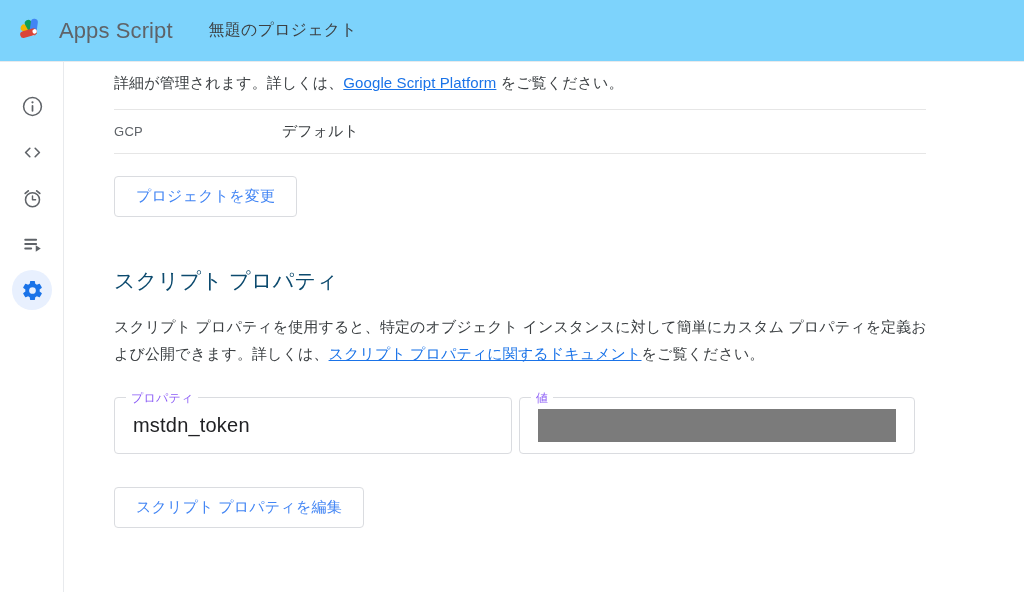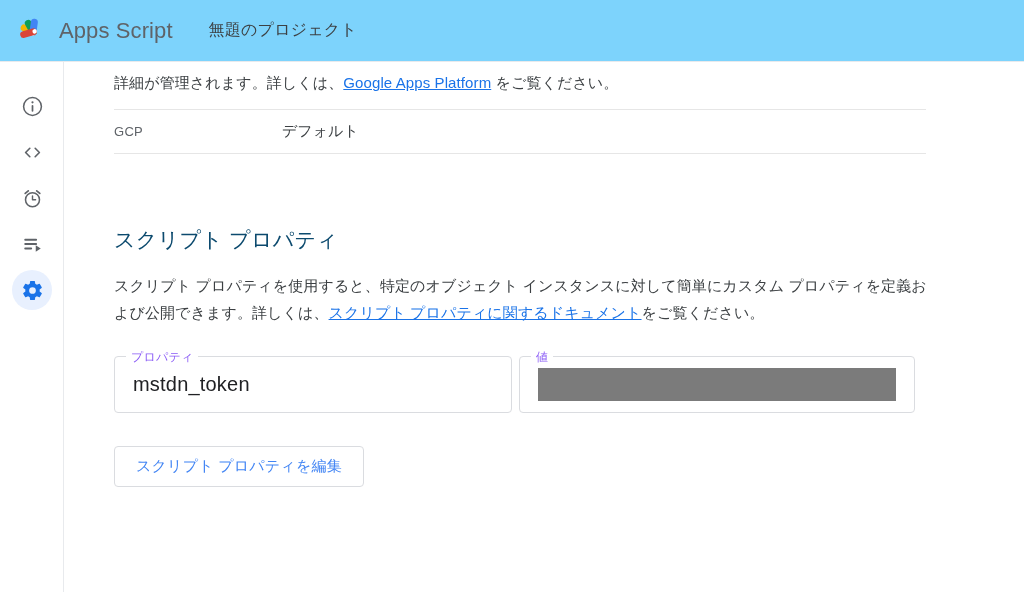--- a/index.html
+++ b/index.html
@@ -307,33 +307,34 @@
         </svg>
       </span>
     </div>
   </div>
 
 </nav>
 
 <main class="content">
   <div class="inner">
 
-    <p class="para top"><span>詳細が管理されます。詳しくは、</span><a class="link" href="#">Google Apps Platform</a><span> をご覧ください。</span></p>
+    <p class="para top"><span>詳細が管理されます。詳しくは、</span><a class="link" href="#">Google Script Platform</a><span> をご覧ください。</span></p>
 
     <div style="height:13px"></div>
     <hr class="divider">
 
     <div class="kv-row">
       <div class="kv-key">GCP</div>
       <div class="kv-val">デフォルト</div>
     </div>
 
     <hr class="divider">
 
     <div style="height:22px"></div>
+    <button class="btn">プロジェクトを変更</button>
 
     <div style="height:50px"></div>
     <h2 class="section-title">スクリプト プロパティ</h2>
 
     <div style="height:18px"></div>
     <p class="para"><span>スクリプト プロパティを使用すると、特定のオブジェクト インスタンスに対して簡単にカスタム プロパティを定義および公開できます。詳しくは、</span><a class="link" href="#">スクリプト プロパティに関するドキュメント</a><span>をご覧ください。</span></p>
 
     <div style="height:30px"></div>
     <div class="fields-row">
 

